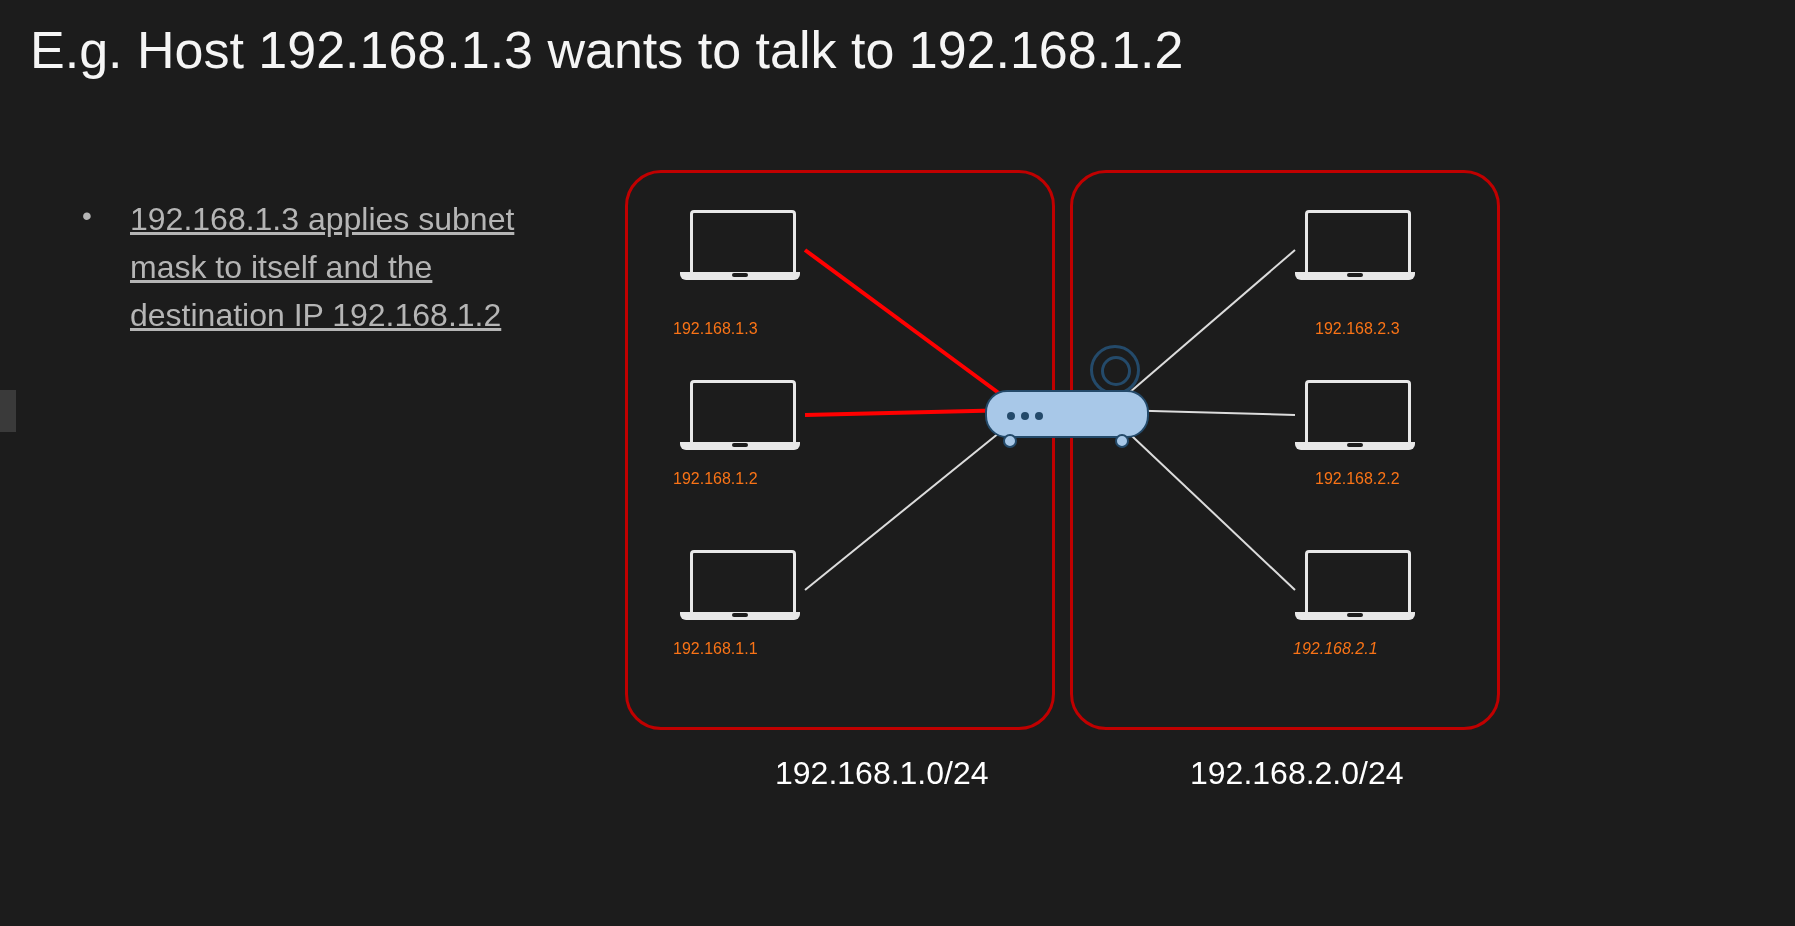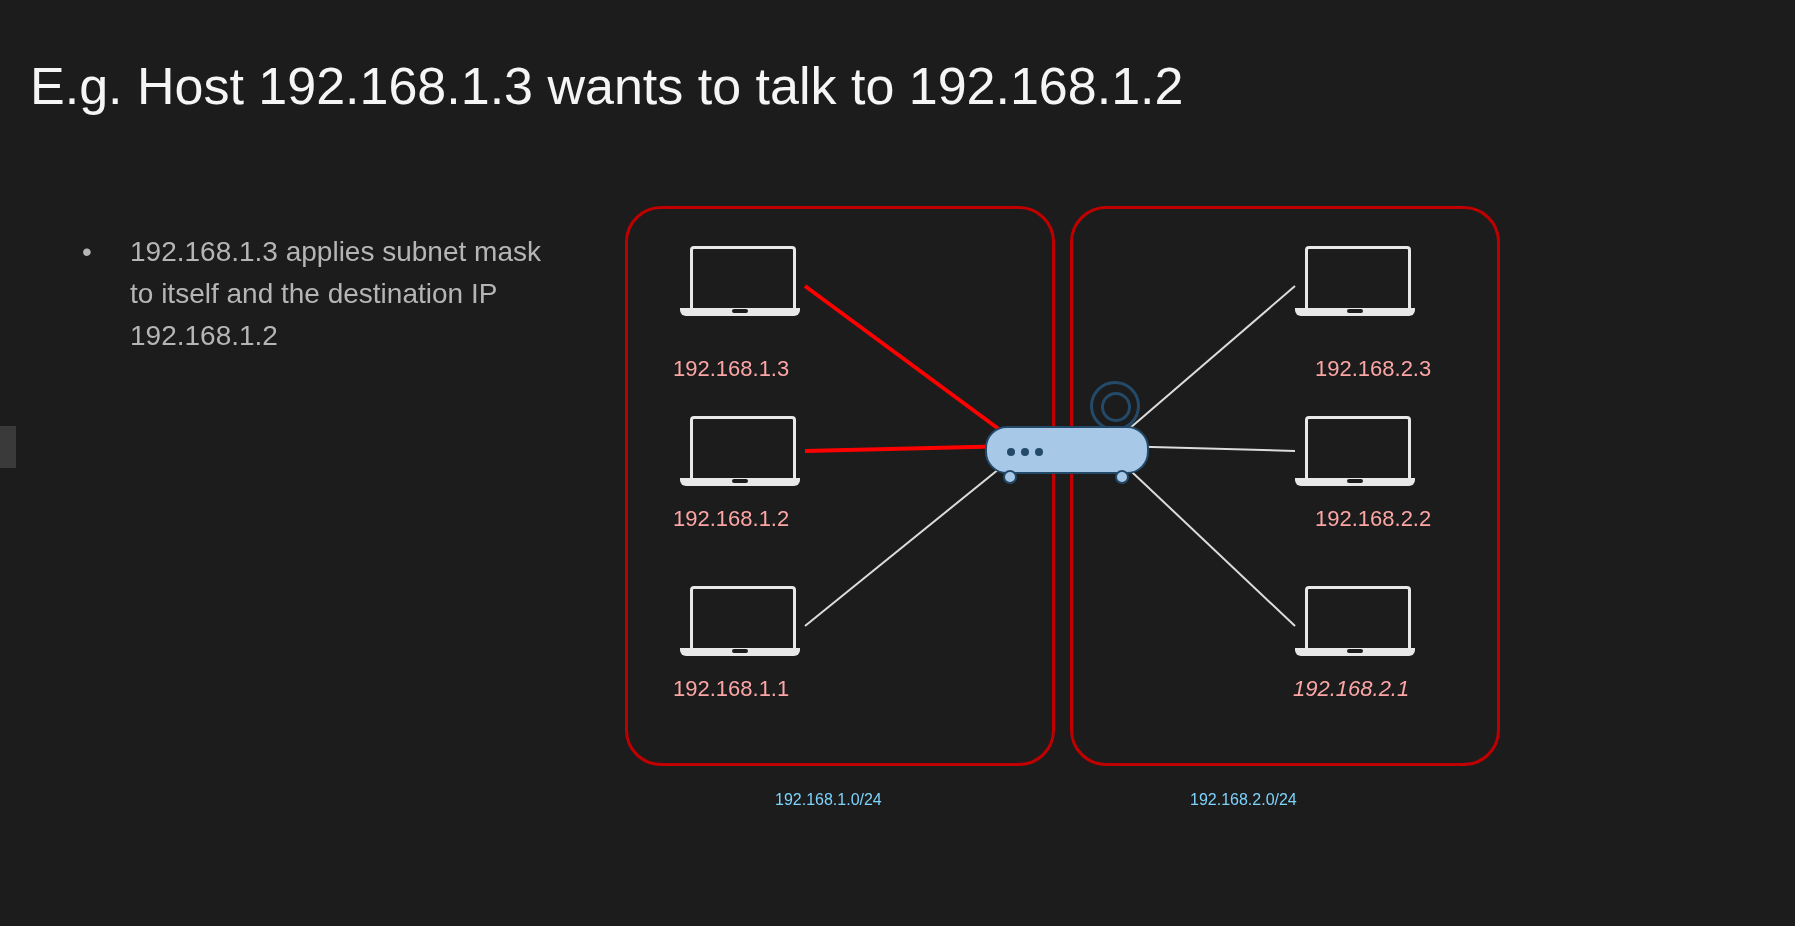--- a/index.html
+++ b/index.html
@@ -1,33 +1,33 @@
 <!DOCTYPE html>
 <html><head>
 <meta charset="utf-8">
 <style>
   html,body{margin:0;padding:0;background:#1c1c1c;color:#e5e5e5;font-family:Arial,Helvetica,sans-serif;}
-  .slide{position:relative;width:1795px;height:854px;background:#1c1c1c;overflow:hidden;margin-top:36px;}
+  .slide{position:relative;width:1795px;height:854px;background:#1c1c1c;overflow:hidden;}
   .title{position:absolute;left:30px;top:20px;font-size:52px;color:#f5f5f5;font-weight:400;}
-  .bullets{position:absolute;left:130px;top:195px;width:440px;font-size:28px;color:#b5b5b5;line-height:1.5;}
+  .bullets{position:absolute;left:130px;top:195px;width:440px;font-size:32px;color:#b5b5b5;line-height:1.5;text-decoration:underline;}
   .bullets ul{list-style:none;padding:0;margin:0;}
   .bullets li{position:relative;padding-left:0;margin-bottom:28px;}
   .bullets li::before{content:"\2022";position:absolute;left:-48px;top:0;color:#b5b5b5;font-size:28px;}
   .diagram{position:absolute;left:615px;top:170px;width:900px;height:560px;}
   .subnet-box{position:absolute;border:3px solid #c00000;border-radius:36px;box-sizing:border-box;}
   .subnet-a{left:10px;top:0;width:430px;height:560px;}
   .subnet-b{left:455px;top:0;width:430px;height:560px;}
-  .label{position:absolute;color:#7dd3fc;font-size:16px;}
+  .label{position:absolute;color:#ffffff;font-size:32px;}
   .subnet-label-a{left:160px;top:585px;}
   .subnet-label-b{left:575px;top:585px;}
   .laptop{position:absolute;width:120px;height:80px;}
   .laptop .screen{position:absolute;left:10px;top:0;width:100px;height:60px;border:3px solid #e8e8e8;border-radius:4px;background:#1c1c1c;}
   .laptop .base{position:absolute;left:0;top:62px;width:120px;height:8px;background:#e8e8e8;border-radius:0 0 6px 6px;}
   .laptop .notch{position:absolute;left:52px;top:63px;width:16px;height:4px;background:#1c1c1c;border-radius:2px;}
-  .host-label{position:absolute;color:#fca5a5;font-size:22px;}
+  .host-label{position:absolute;color:#f97316;font-size:16px;}
   
   .h13{left:65px;top:40px;}
   .h13l{left:58px;top:150px;}
   .h12{left:65px;top:210px;}
   .h12l{left:58px;top:300px;}
   .h11{left:65px;top:380px;}
   .h11l{left:58px;top:470px;}
   .h23{left:680px;top:40px;}
   .h23l{left:700px;top:150px;text-align:right;}
   .h22{left:680px;top:210px;}

